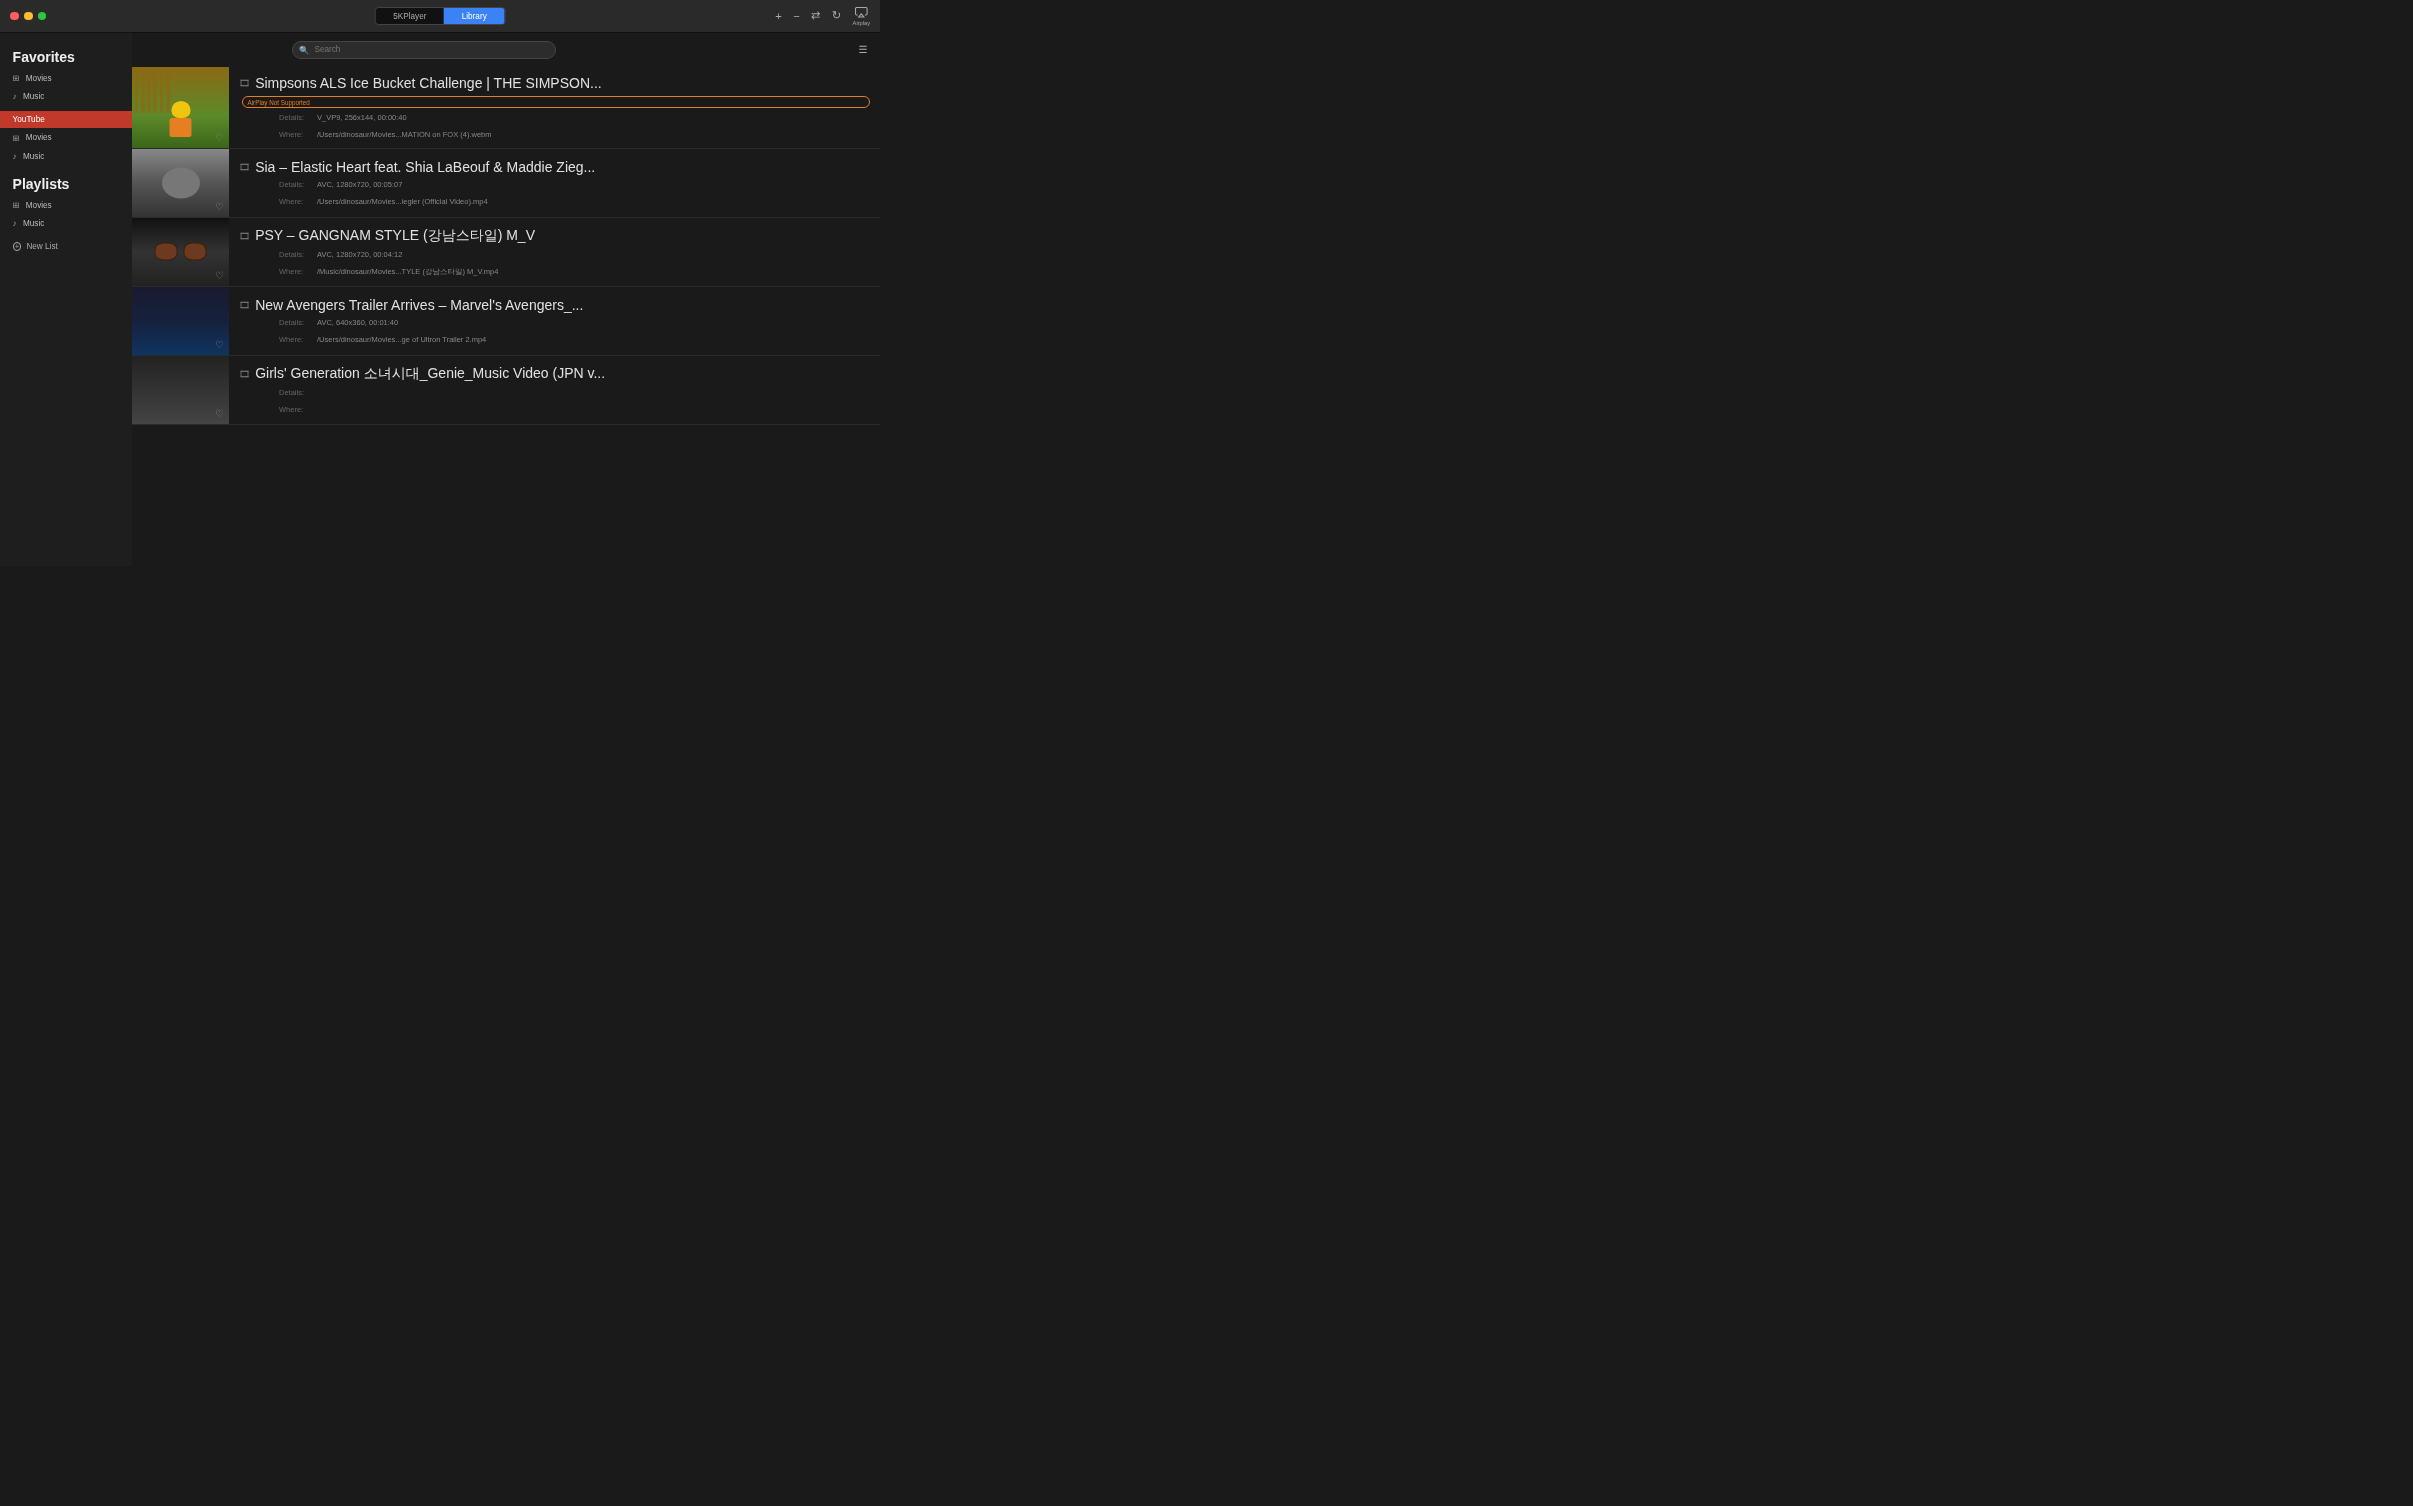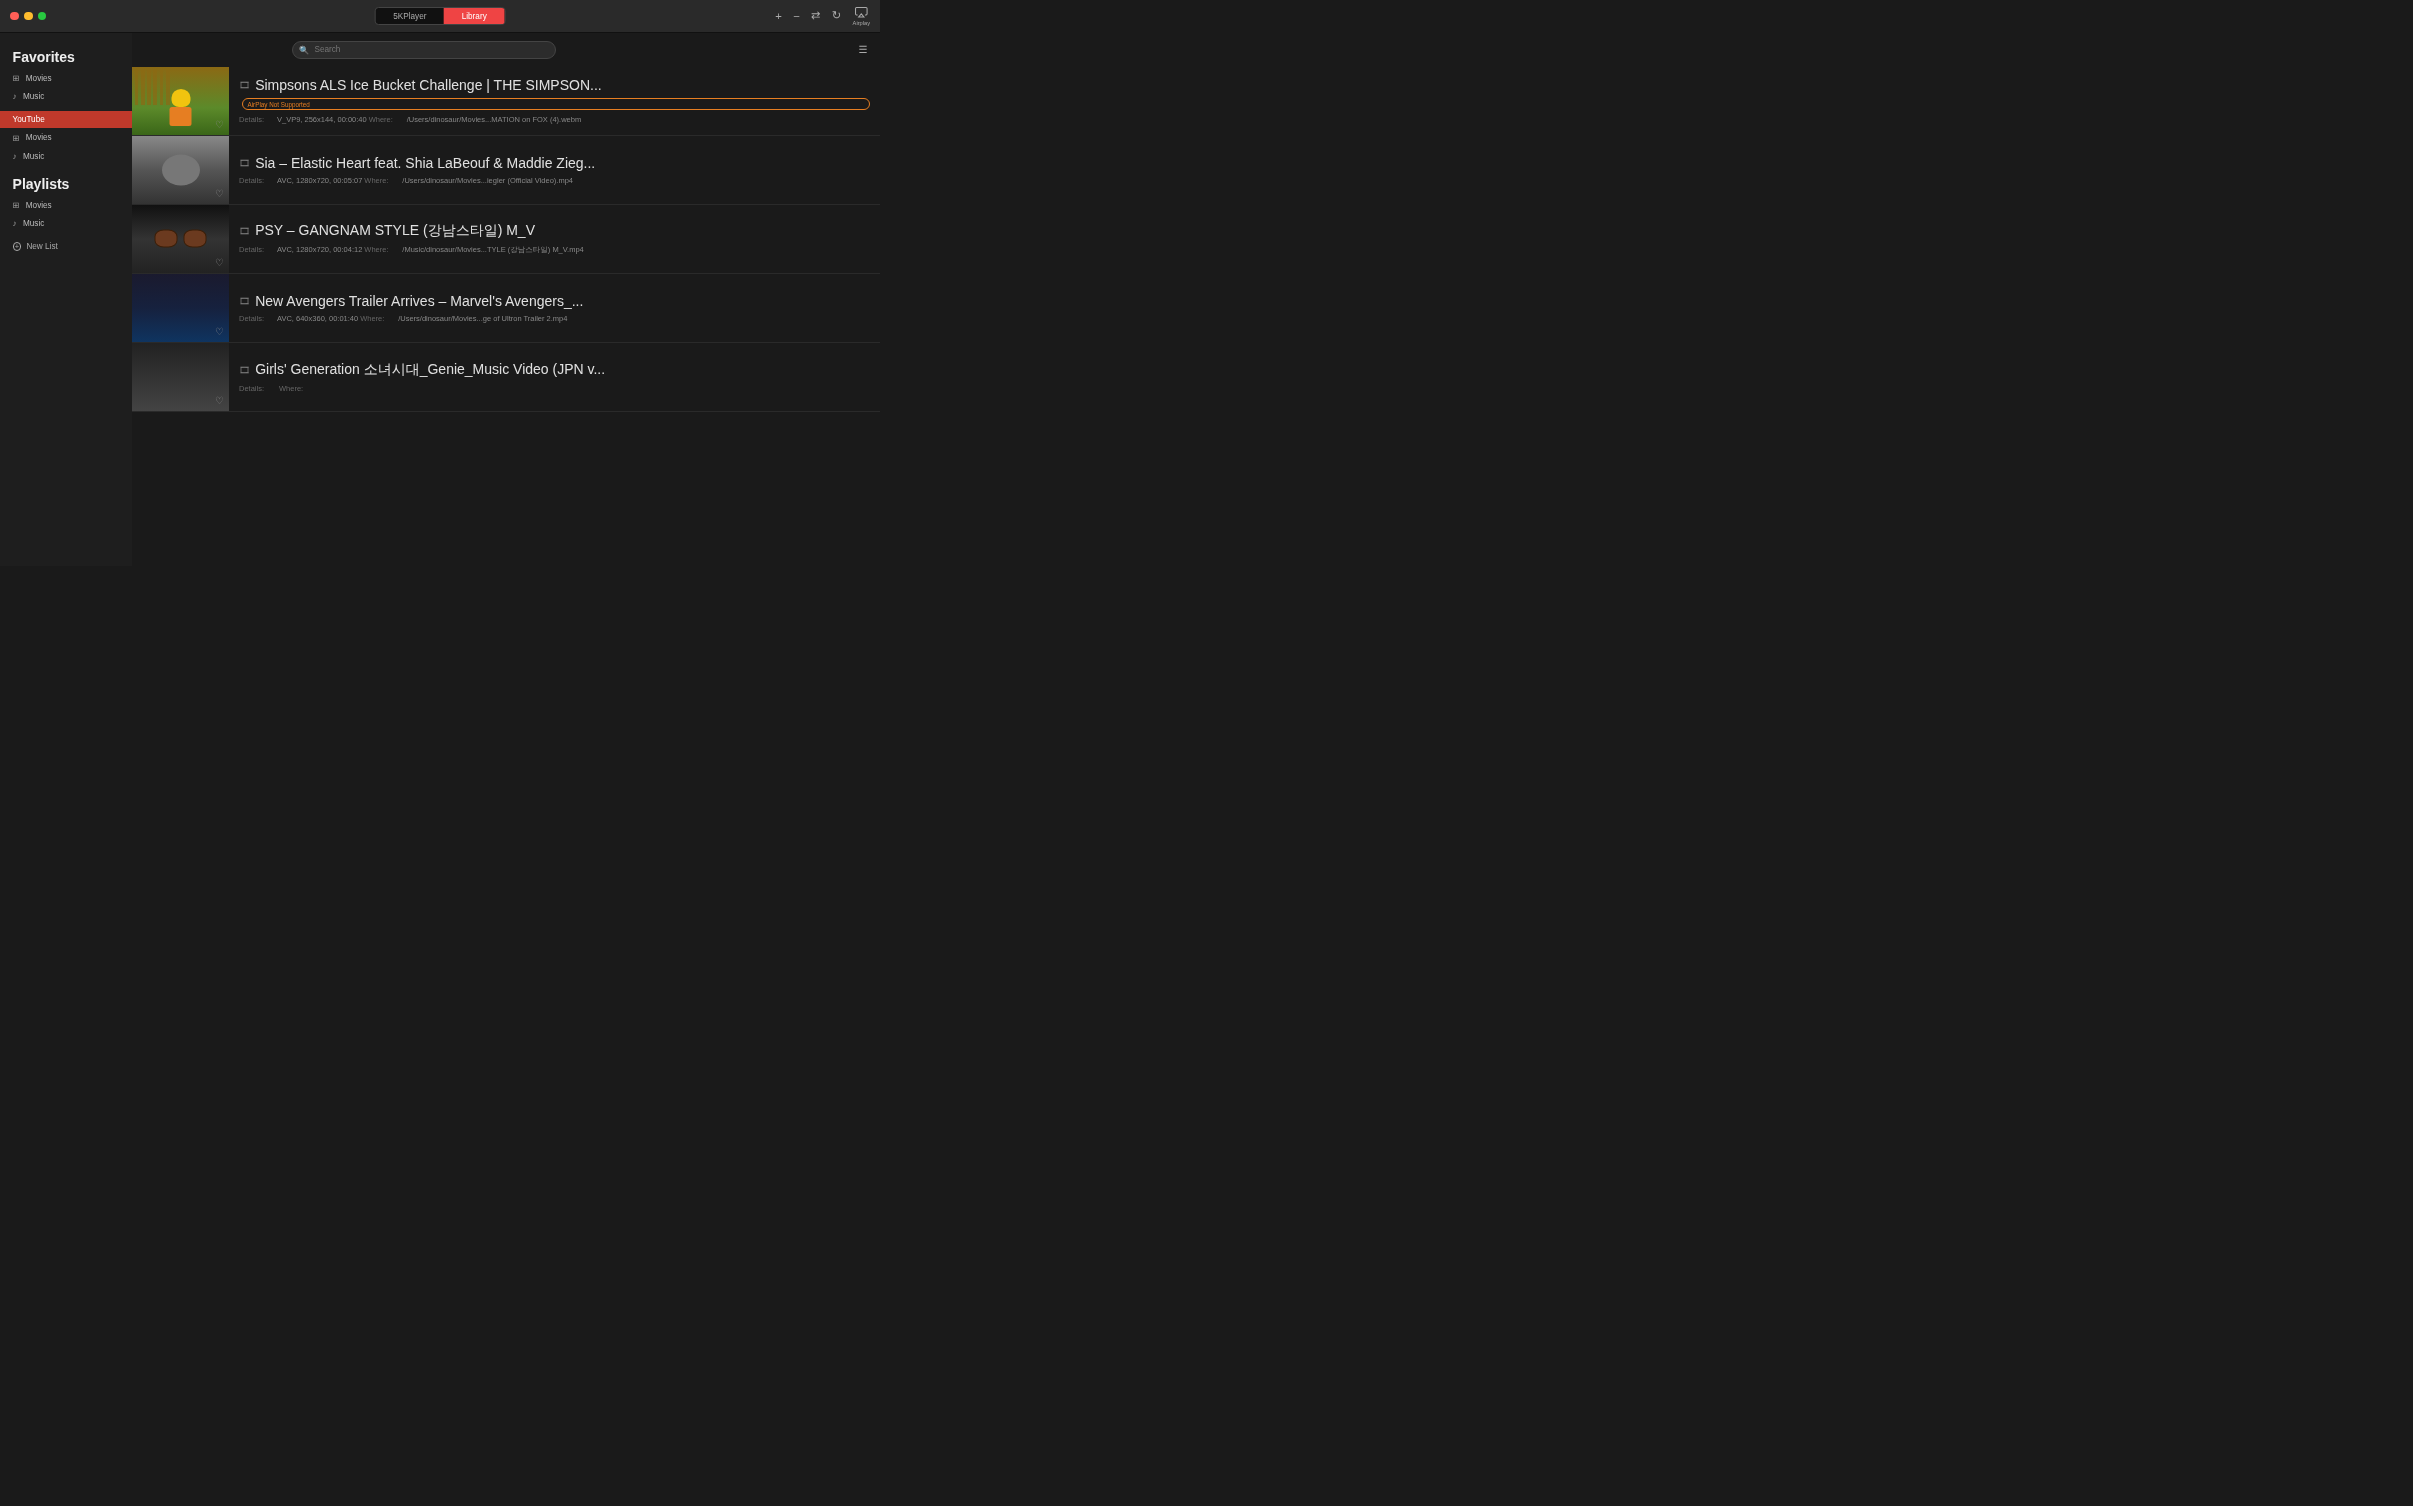--- a/index.html
+++ b/index.html
@@ -53,21 +53,21 @@
     .tab-btn {
       padding: 3.8px 17.6px;
       font-size: 8.2px;
       color: #aaa;
       background: transparent;
       border: none;
       cursor: pointer;
       font-family: inherit;
     }
     .tab-btn.active {
-      background: #ef4444;
+      background: #3b82f6;
       color: #fff;
     }
 
     .titlebar-actions {
       position: absolute;
       right: 10px;
       display: flex;
       align-items: center;
       gap: 11.3px;
     }
@@ -288,22 +288,23 @@
       border: 0.9px solid #e67e22;
       color: #e67e22;
       font-size: 6.3px;
       padding: 1.3px 5px;
       border-radius: 6.3px;
       margin-left: 2.5px;
       white-space: nowrap;
     }
     .video-meta {
       display: flex;
-      flex-direction: row;
-      gap: 2px;
+      flex-direction: column;
+      gap: 8px;
+      margin-left: 40px;
     }
     .meta-row {
       display: flex;
       gap: 5px;
       font-size: 7.5px;
       color: #888;
     }
     .meta-label {
       color: #666;
       min-width: 33px;

